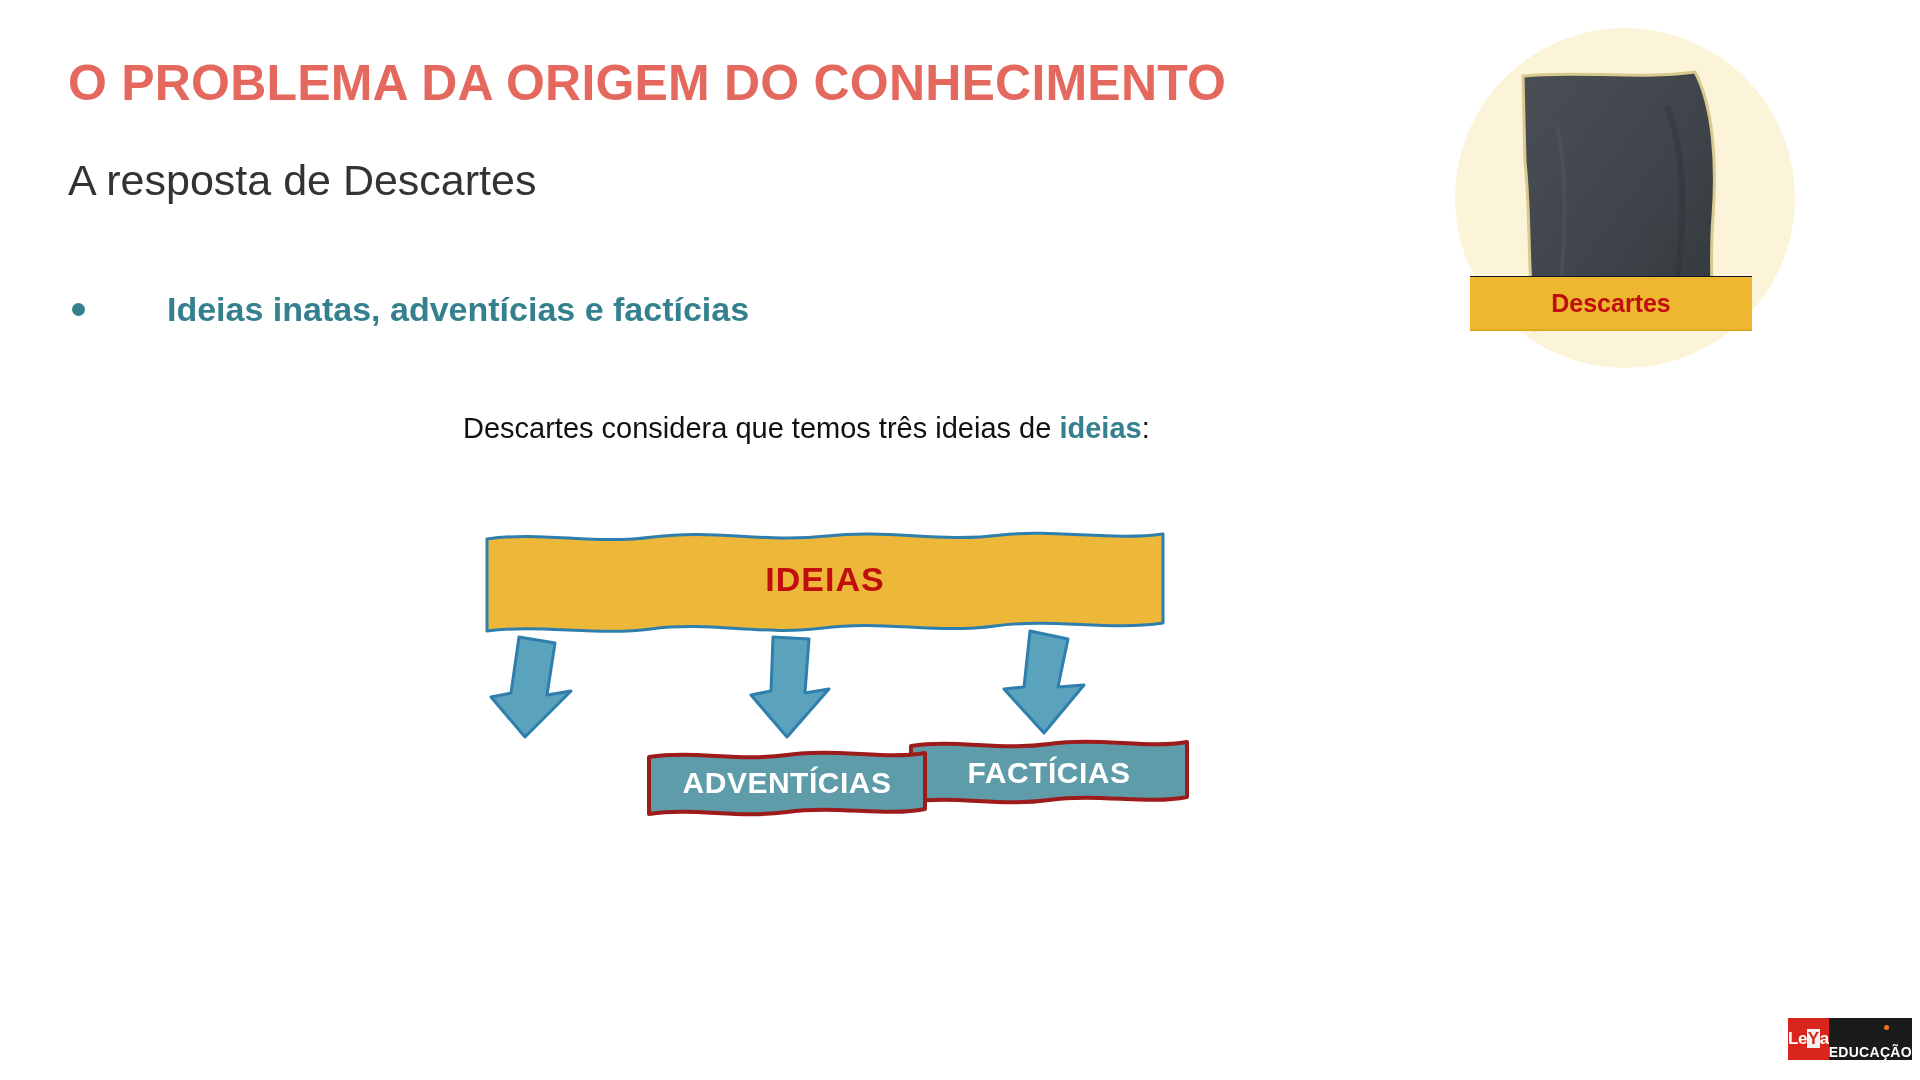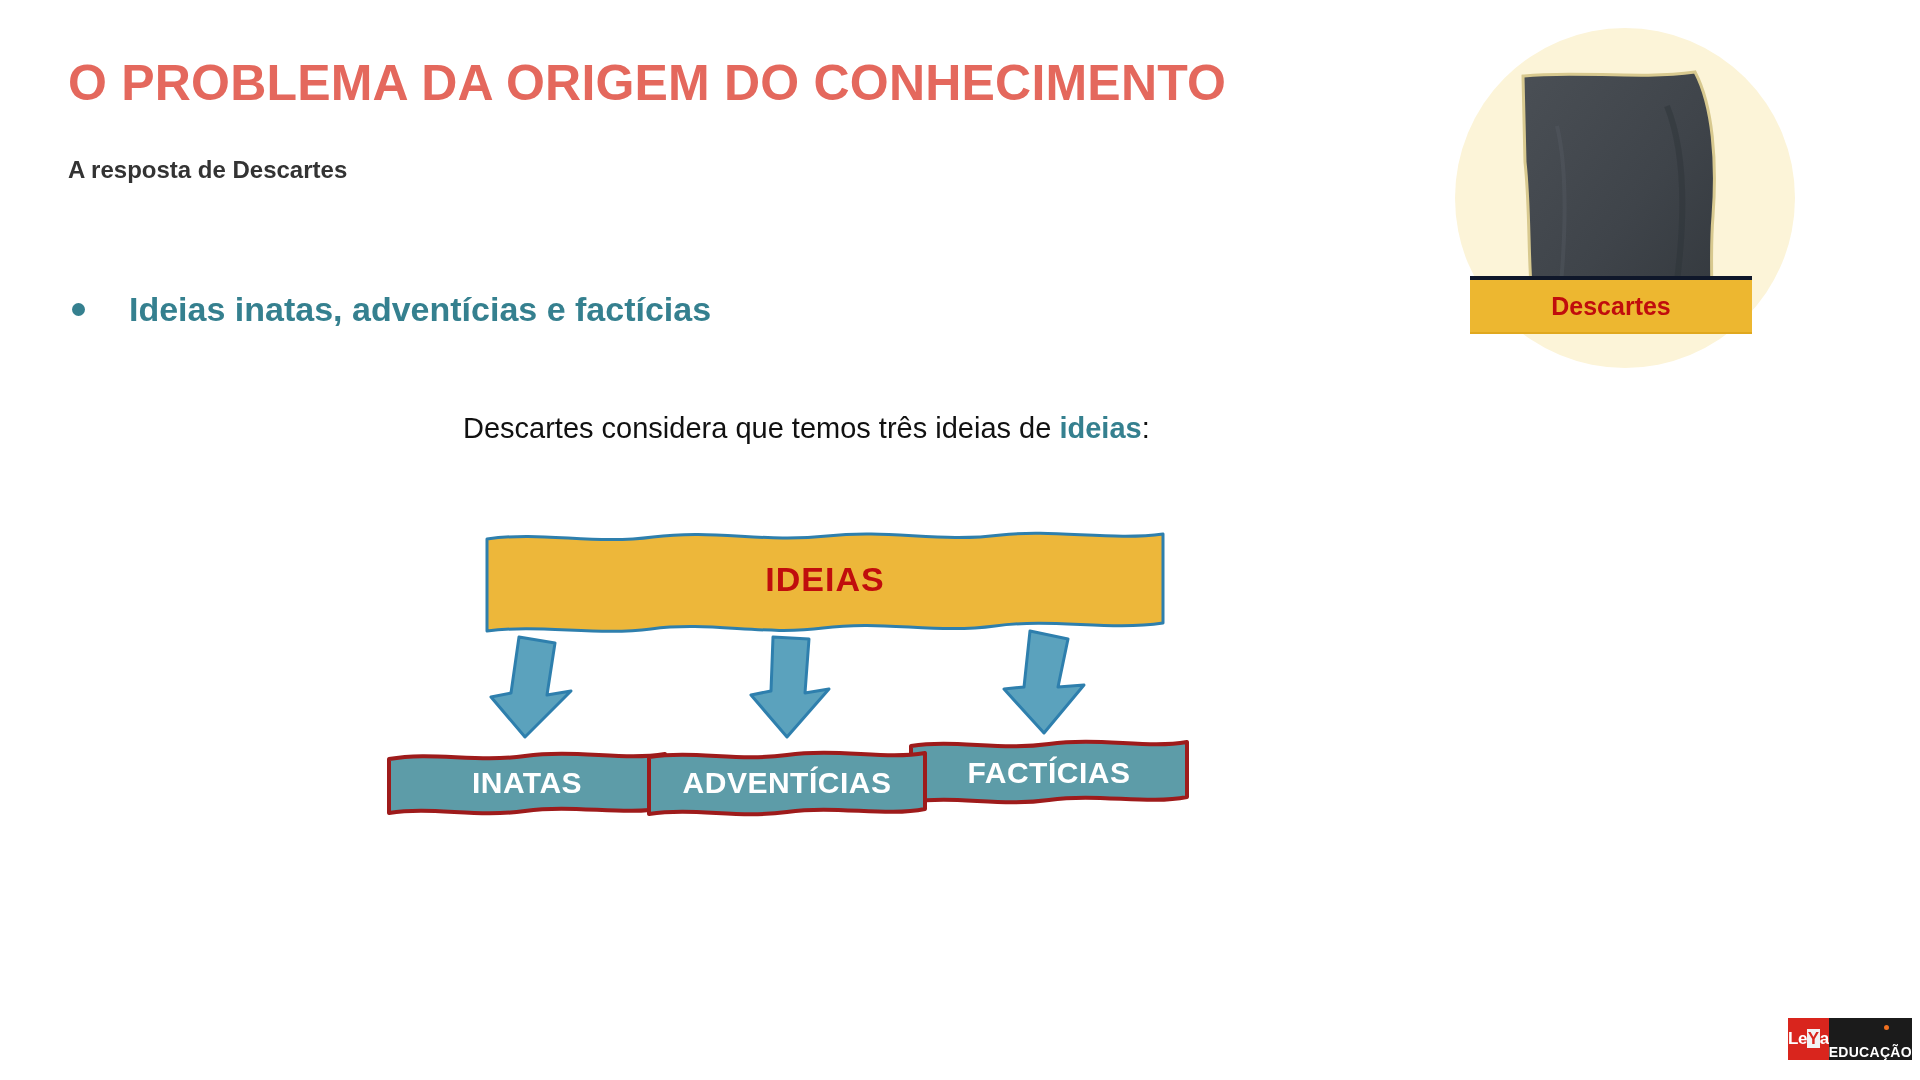--- a/index.html
+++ b/index.html
@@ -27,34 +27,35 @@
     letter-spacing: 0.2px;
     white-space: nowrap;
     margin-top: 14px;
   }
 
   
   #slide-subtitle {
     position: absolute;
     left: 68px;
     top: 156px;
-    font-size: 24px;
-    font-weight: bold;
+    font-size: 43px;
+    font-weight: normal;
     color: #333333;
     white-space: nowrap;
   }
 
   
   #bullet-row {
     position: absolute;
     left: 72px;
     top: 290px;
     display: flex;
     align-items: center;
     white-space: nowrap;
+    gap: 38px;
   }
   #bullet-dot {
     width: 13px;
     height: 13px;
     border-radius: 50%;
     background: #35808f;
     margin-right: 44px;
     flex: 0 0 auto;
   }
   #bullet-text {
@@ -165,21 +166,21 @@
     width: 218px;
     height: 268px;
   }
   #descartes-banner {
     position: absolute;
     left: 15px;
     top: 248px;
     width: 282px;
     height: 52px;
     background: #edb730;
-    border-top: 4px solid #0f172a;
+    border-top: 1px solid #0f172a;
     border-bottom: 2px solid #e0a81e;
     display: flex;
     align-items: center;
     justify-content: center;
   }
   #descartes-banner-label {
     font-size: 25px;
     font-weight: bold;
     color: #c00d0d;
   }
@@ -268,26 +269,20 @@
     <svg width="96" height="108" viewBox="0 0 96 108">
       <path d="M30,4 L66,6 L62,60 L86,56 L44,104 L8,62 L28,58 Z" fill="#5ba2bd" stroke="#2e7fad" stroke-width="3" stroke-linejoin="round"></path>
     </svg>
   </div>
   <div class="arrow" id="arrow-3">
     <svg width="96" height="108" viewBox="0 0 96 108">
       <path d="M30,2 L68,10 L58,58 L84,56 L44,104 L4,60 L24,58 Z" fill="#5ba2bd" stroke="#2e7fad" stroke-width="3" stroke-linejoin="round"></path>
     </svg>
   </div>
 
-  <div class="wavy-box leaf-box" id="box-inatas">
-    <svg width="284" height="72" viewBox="0 0 284 72" preserveAspectRatio="none">
-      <path d="M4,12 C48,4 90,16 140,9 C190,2 238,14 280,7 L280,61 C238,69 190,57 140,64 C90,71 48,59 4,66 Z" fill="#5d9ca8" stroke="#9e1b1b" stroke-width="4" stroke-linejoin="round"></path>
-    </svg>
-    <div class="wavy-label">INATAS</div>
-  </div>
 
   <div class="wavy-box leaf-box" id="box-fact">
     <svg width="284" height="72" viewBox="0 0 284 72" preserveAspectRatio="none">
       <path d="M4,9 C48,2 92,14 142,7 C192,0 240,12 280,5 L280,60 C240,68 192,56 142,63 C92,70 48,58 4,65 Z" fill="#5d9ca8" stroke="#9e1b1b" stroke-width="4" stroke-linejoin="round"></path>
     </svg>
     <div class="wavy-label">FACTÍCIAS</div>
   </div>
 
   <div class="wavy-box leaf-box" id="box-adv">
     <svg width="284" height="72" viewBox="0 0 284 72" preserveAspectRatio="none">

